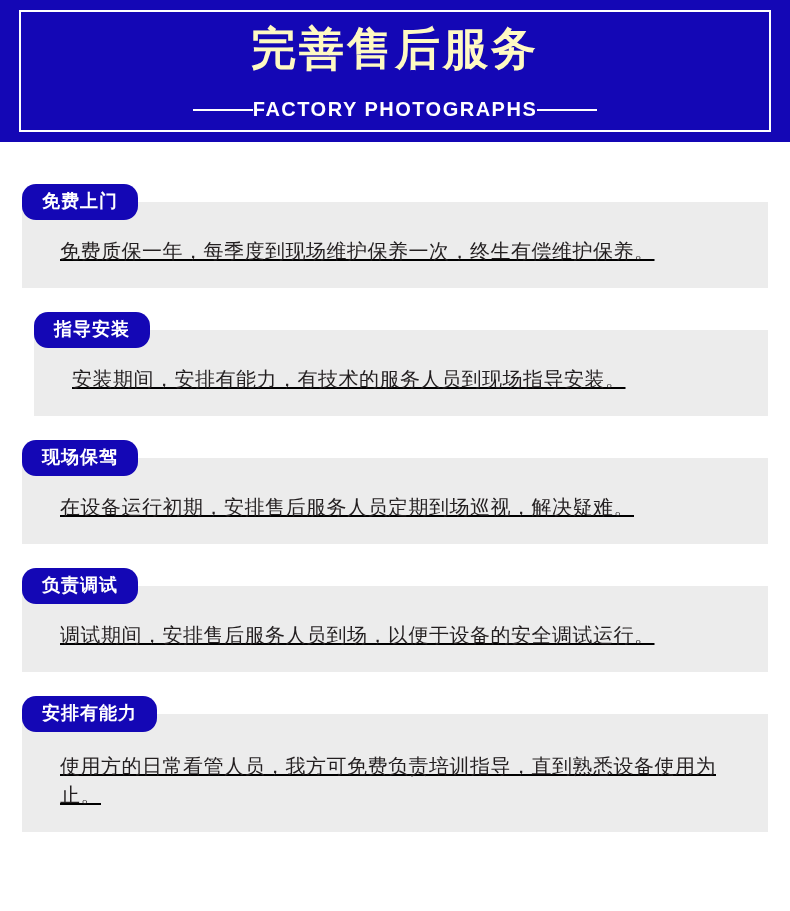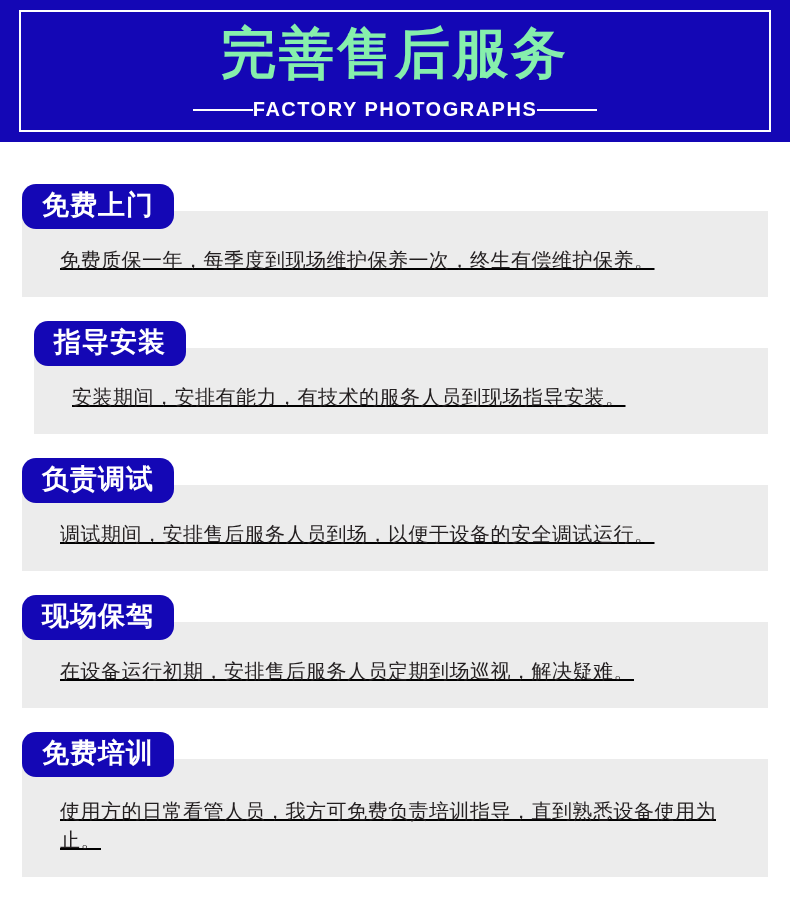--- a/index.html
+++ b/index.html
@@ -35,22 +35,22 @@
     height: 122px;
     border: 2px solid #ffffff;
     box-sizing: border-box;
   }
   .header-title {
     position: absolute;
     left: 0;
     right: 0;
     top: 26px;
     text-align: center;
-    color: #86efac;
-    font-size: 55px;
+    color: #fef9c3;
+    font-size: 45px;
     font-weight: bold;
     letter-spacing: 3px;
     line-height: 1;
   }
   .header-sub-wrap {
     position: absolute;
     left: 0;
     right: 0;
     top: 98px;
     display: flex;
@@ -84,21 +84,21 @@
     position: relative;
     margin: 0;
   }
   .pill {
     position: relative;
     z-index: 2;
     display: inline-block;
     margin-left: 22px;
     background: #1407b5;
     color: #ffffff;
-    font-size: 27px;
+    font-size: 18px;
     font-weight: bold;
     letter-spacing: 1px;
     padding: 8px 20px 10px 20px;
     border-radius: 14px;
     line-height: 1;
   }
   .body-box {
     position: relative;
     margin: -18px 22px 0 22px;
     background: #ececec;
@@ -146,35 +146,35 @@
       </div>
     </div>
 
     <div class="section s2">
       <div class="pill">指导安装</div>
       <div class="body-box">
         <div class="body-text">安装期间，安排有能力，有技术的服务人员到现场指导安装。</div>
       </div>
     </div>
 
+    <div class="section s4">
+      <div class="pill">现场保驾</div>
+      <div class="body-box">
+        <div class="body-text">在设备运行初期，安排售后服务人员定期到场巡视，解决疑难。</div>
+      </div>
+    </div>
+
     <div class="section s3">
       <div class="pill">负责调试</div>
       <div class="body-box">
         <div class="body-text">调试期间，安排售后服务人员到场，以便于设备的安全调试运行。</div>
       </div>
     </div>
 
-    <div class="section s4">
-      <div class="pill">现场保驾</div>
-      <div class="body-box">
-        <div class="body-text">在设备运行初期，安排售后服务人员定期到场巡视，解决疑难。</div>
-      </div>
-    </div>
-
     <div class="section s5">
-      <div class="pill">免费培训</div>
+      <div class="pill">安排有能力</div>
       <div class="body-box">
         <div class="body-text">使用方的日常看管人员，我方可免费负责培训指导，直到熟悉设备使用为止。</div>
       </div>
     </div>
 
   </div>
 </div>
 
 </body></html>

